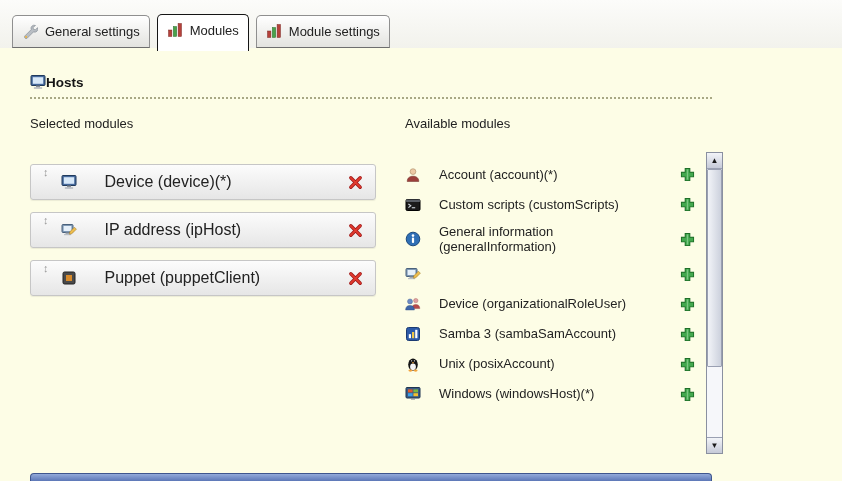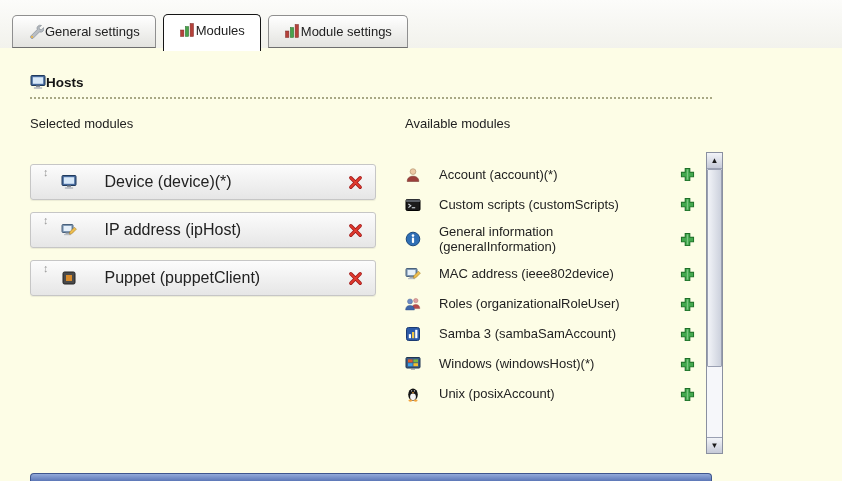--- a/index.html
+++ b/index.html
@@ -11,22 +11,22 @@
     -webkit-font-smoothing:antialiased;
   }
 
   
   .tabbar {
     height:48px; padding:12px 0 0 12px;
     background:linear-gradient(#fcfcfa,#f2f2ec);
     display:flex; align-items:flex-end;
   }
   .tab {
-    display:inline-flex; align-items:center; gap:1px;
-    padding:7px 15px 8px;
+    display:inline-flex; align-items:center; gap:7px;
+    padding:7px 9px 8px;
     background:linear-gradient(#ffffff,#e3e3df);
     border:1px solid #8f8f8f; border-bottom-color:#6e6e6e;
     border-radius:5px 5px 0 0;
     margin-right:7px; font-size:13px; color:#222; cursor:pointer;
     white-space:nowrap;
     justify-content:center;
   }
   .tab.active {
     background:#ffffff;
     border:1px solid #151515; border-bottom:none;
@@ -276,80 +276,58 @@
       <div class="avail-row">
         <span class="mod-icon">
           <svg width="16" height="16" viewBox="0 0 16 16">
               <rect x="1" y="2.5" width="11" height="8" rx="1" fill="#7e98b4" stroke="#4a617c"></rect>
               <rect x="2.6" y="4" width="7.8" height="5" fill="#e6f0fa"></rect>
               <rect x="4.5" y="10.5" width="4" height="1.4" fill="#98a0a8"></rect>
               <rect x="3" y="12" width="7" height="1.2" fill="#b8bec4"></rect>
               <path d="M8.8 9.8l4.6-4.6 2 2-4.6 4.6-2.4.4z" fill="#eebd4e" stroke="#9a7420" stroke-width=".5"></path>
             </svg>
         </span>
-        <span class="mod-label">MAC address (ieee802device)</span>
         <span class="add-btn">
           <svg width="15" height="15" viewBox="0 0 16 16">
               <path d="M8 1v14M1 8h14" stroke="#1e6e28" stroke-width="6"></path>
               <path d="M8 2v12M2 8h12" stroke="#43a84e" stroke-width="4"></path>
               <path d="M8 2.6v10.8" stroke="#7cc884" stroke-width="1.4"></path>
             </svg>
         </span>
       </div>
 
       <div class="avail-row">
         <span class="mod-icon">
           <svg width="16" height="16" viewBox="0 0 16 16">
               <circle cx="10.8" cy="4.6" r="2.2" fill="#dda0a0" stroke="#a85a5a" stroke-width=".4"></circle>
               <path d="M6.8 12.6c0-3 1.8-4.1 4-4.1s4 1.1 4 4.1z" fill="#b84a4a" stroke="#8a3434" stroke-width=".4"></path>
               <circle cx="5" cy="5.4" r="2.5" fill="#6f8cc4" stroke="#3d5a90" stroke-width=".4"></circle>
               <path d="M.6 14c0-3.4 2-4.6 4.4-4.6s4.4 1.2 4.4 4.6z" fill="#3f66a8" stroke="#2a4a80" stroke-width=".4"></path>
             </svg>
         </span>
-        <span class="mod-label">Roles (organizationalRoleUser)</span>
+        <span class="mod-label">Device (organizationalRoleUser)</span>
         <span class="add-btn">
           <svg width="15" height="15" viewBox="0 0 16 16">
               <path d="M8 1v14M1 8h14" stroke="#1e6e28" stroke-width="6"></path>
               <path d="M8 2v12M2 8h12" stroke="#43a84e" stroke-width="4"></path>
               <path d="M8 2.6v10.8" stroke="#7cc884" stroke-width="1.4"></path>
             </svg>
         </span>
       </div>
 
       <div class="avail-row">
         <span class="mod-icon">
           <svg width="16" height="16" viewBox="0 0 16 16">
               <rect x="1.5" y="1.5" width="13" height="13" rx="2" fill="#2c5aa8" stroke="#1a3a72"></rect>
               <rect x="3.8" y="8.2" width="2.2" height="4" fill="#fff"></rect>
               <rect x="7" y="6" width="2.2" height="6.2" fill="#f0c84a"></rect>
               <rect x="10.2" y="3.8" width="2.2" height="8.4" fill="#fff"></rect>
             </svg>
         </span>
         <span class="mod-label">Samba 3 (sambaSamAccount)</span>
-        <span class="add-btn">
-          <svg width="15" height="15" viewBox="0 0 16 16">
-              <path d="M8 1v14M1 8h14" stroke="#1e6e28" stroke-width="6"></path>
-              <path d="M8 2v12M2 8h12" stroke="#43a84e" stroke-width="4"></path>
-              <path d="M8 2.6v10.8" stroke="#7cc884" stroke-width="1.4"></path>
-            </svg>
-        </span>
-      </div>
-
-      <div class="avail-row">
-        <span class="mod-icon">
-          <svg width="16" height="16" viewBox="0 0 16 16">
-              <rect x="1" y="1.5" width="14" height="10.5" rx="1" fill="#3a5a84" stroke="#1e3450"></rect>
-              <rect x="3" y="3.4" width="4.6" height="3" fill="#e05a2b"></rect>
-              <rect x="8.4" y="3.4" width="4.6" height="3" fill="#7cb83e"></rect>
-              <rect x="3" y="7.2" width="4.6" height="3" fill="#3aa0e8"></rect>
-              <rect x="8.4" y="7.2" width="4.6" height="3" fill="#f2c030"></rect>
-              <rect x="6" y="12" width="4" height="1.6" fill="#8a8f96"></rect>
-            </svg>
-        </span>
-        <span class="mod-label">Windows (windowsHost)(*)</span>
         <span class="add-btn">
           <svg width="15" height="15" viewBox="0 0 16 16">
               <path d="M8 1v14M1 8h14" stroke="#1e6e28" stroke-width="6"></path>
               <path d="M8 2v12M2 8h12" stroke="#43a84e" stroke-width="4"></path>
               <path d="M8 2.6v10.8" stroke="#7cc884" stroke-width="1.4"></path>
             </svg>
         </span>
       </div>
 
       <div class="avail-row">
@@ -367,20 +345,41 @@
         <span class="mod-label">Unix (posixAccount)</span>
         <span class="add-btn">
           <svg width="15" height="15" viewBox="0 0 16 16">
               <path d="M8 1v14M1 8h14" stroke="#1e6e28" stroke-width="6"></path>
               <path d="M8 2v12M2 8h12" stroke="#43a84e" stroke-width="4"></path>
               <path d="M8 2.6v10.8" stroke="#7cc884" stroke-width="1.4"></path>
             </svg>
         </span>
       </div>
 
+      <div class="avail-row">
+        <span class="mod-icon">
+          <svg width="16" height="16" viewBox="0 0 16 16">
+              <rect x="1" y="1.5" width="14" height="10.5" rx="1" fill="#3a5a84" stroke="#1e3450"></rect>
+              <rect x="3" y="3.4" width="4.6" height="3" fill="#e05a2b"></rect>
+              <rect x="8.4" y="3.4" width="4.6" height="3" fill="#7cb83e"></rect>
+              <rect x="3" y="7.2" width="4.6" height="3" fill="#3aa0e8"></rect>
+              <rect x="8.4" y="7.2" width="4.6" height="3" fill="#f2c030"></rect>
+              <rect x="6" y="12" width="4" height="1.6" fill="#8a8f96"></rect>
+            </svg>
+        </span>
+        <span class="mod-label">Windows (windowsHost)(*)</span>
+        <span class="add-btn">
+          <svg width="15" height="15" viewBox="0 0 16 16">
+              <path d="M8 1v14M1 8h14" stroke="#1e6e28" stroke-width="6"></path>
+              <path d="M8 2v12M2 8h12" stroke="#43a84e" stroke-width="4"></path>
+              <path d="M8 2.6v10.8" stroke="#7cc884" stroke-width="1.4"></path>
+            </svg>
+        </span>
+      </div>
+
       <div class="scrollbar">
         <div class="sb-btn">▲</div>
         <div class="sb-track">
           <div class="sb-thumb"></div>
         </div>
         <div class="sb-btn down">▼</div>
       </div>
 
     </div>
   </div>

